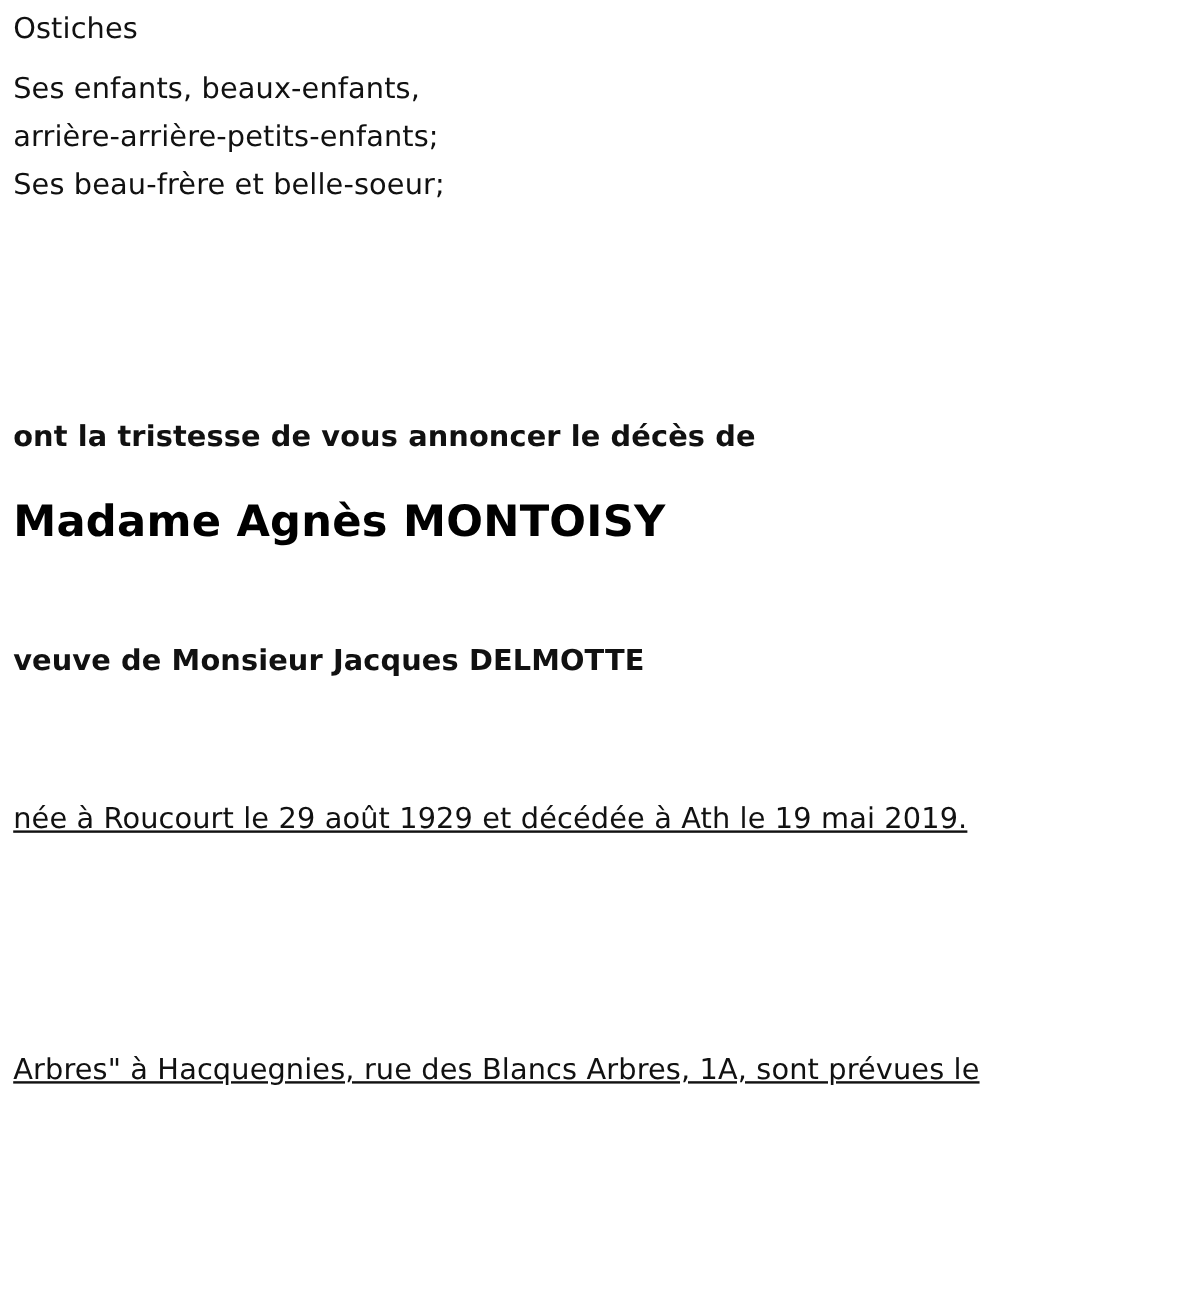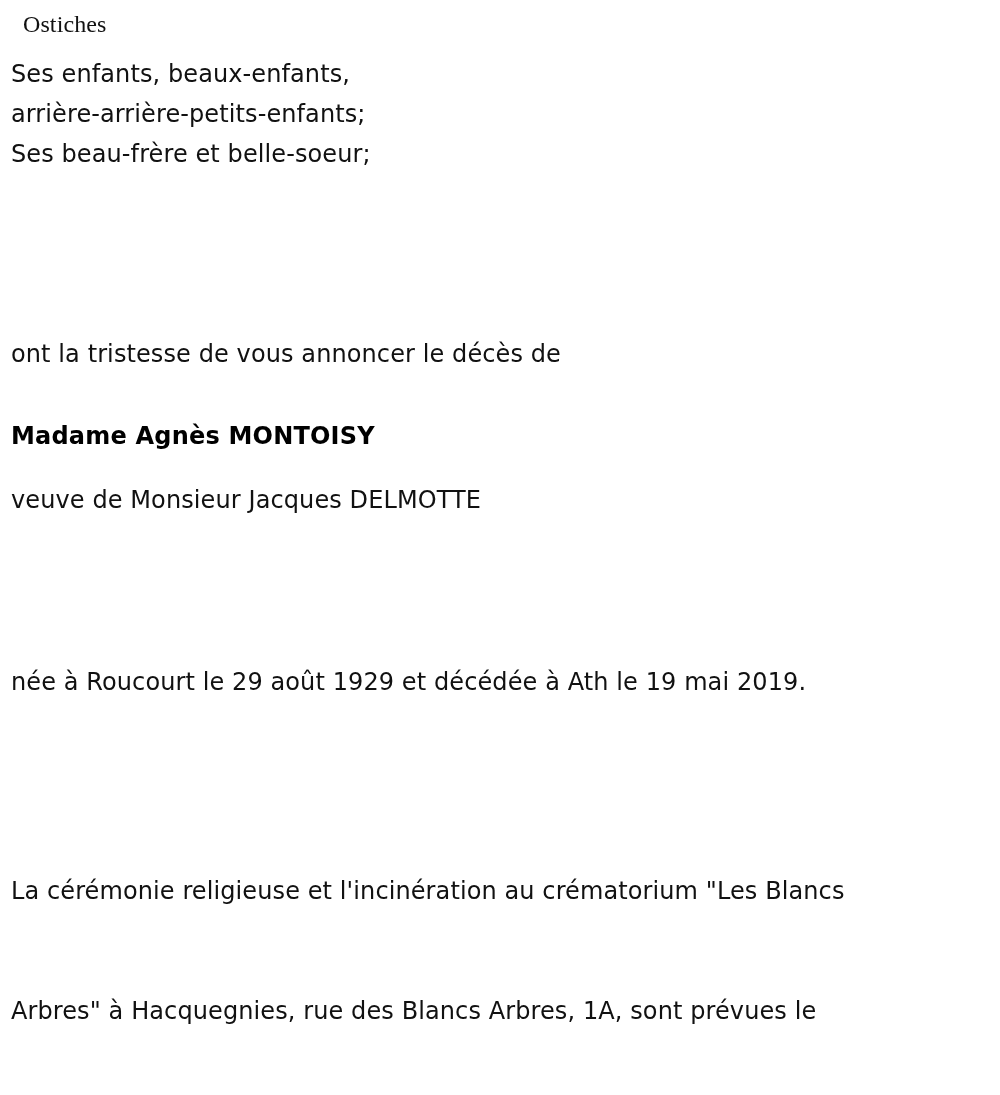--- a/index.html
+++ b/index.html
@@ -21,38 +21,38 @@
       position: absolute;
       left: 11px;
       top: 0;
       width: 975px;
     }
     .p {
       margin: 0;
       white-space: pre-wrap;
       letter-spacing: 0.1px;
     }
-    .location { position: absolute; top: 4px; left: 12px; font-family: Liberation Serif, serif; }
+    .location { position: absolute; top: 4px; left: 0; }
     .family { position: absolute; top: 54px; left: 0; }
     .family .line { display: block; height: 40px; }
-    .announce { position: absolute; top: 334px; left: 0; }
+    .announce { position: absolute; top: 344px; left: 0; font-weight: bold; }
     .name {
       position: absolute;
       top: 412px;
       left: 0;
-      font-size: 24px;
+      font-size: 36px;
       line-height: 48px;
       font-weight: bold;
       color: #000000;
       letter-spacing: 0.2px;
     }
-    .widow { position: absolute; top: 480px; left: 0; }
+    .widow { position: absolute; top: 530px; left: 0; font-weight: bold; }
     .body-paras { position: absolute; top: 582px; left: 0; width: 975px; }
     .body-paras .p { margin-bottom: 9px; }
-    .body-paras .line { display: block; height: 40px; white-space: nowrap; }
+    .body-paras .line { display: block; height: 40px; white-space: nowrap; text-decoration: underline; }
   </style>
 </head>
 <body>
 
 <div class="doc">
 
   <p class="p location">Ostiches</p>
 
   <div class="family">
     <span class="p line">Ses enfants, beaux-enfants,</span>
@@ -64,20 +64,19 @@
 
   <h1 class="p name">Madame Agnès MONTOISY</h1>
 
   <p class="p widow">veuve de Monsieur Jacques DELMOTTE</p>
 
   <div class="body-paras">
     <p class="p">
       <span class="line">née à Roucourt le 29 août 1929 et décédée à Ath le 19 mai 2019.</span>
     </p>
     <p class="p">
-      <span class="line">La cérémonie religieuse et l'incinération au crématorium "Les Blancs</span>
       <span class="line">Arbres" à Hacquegnies, rue des Blancs Arbres, 1A, sont prévues le</span>
       
     </p>
 
   </div>
 
 </div>
 
 </body></html>

